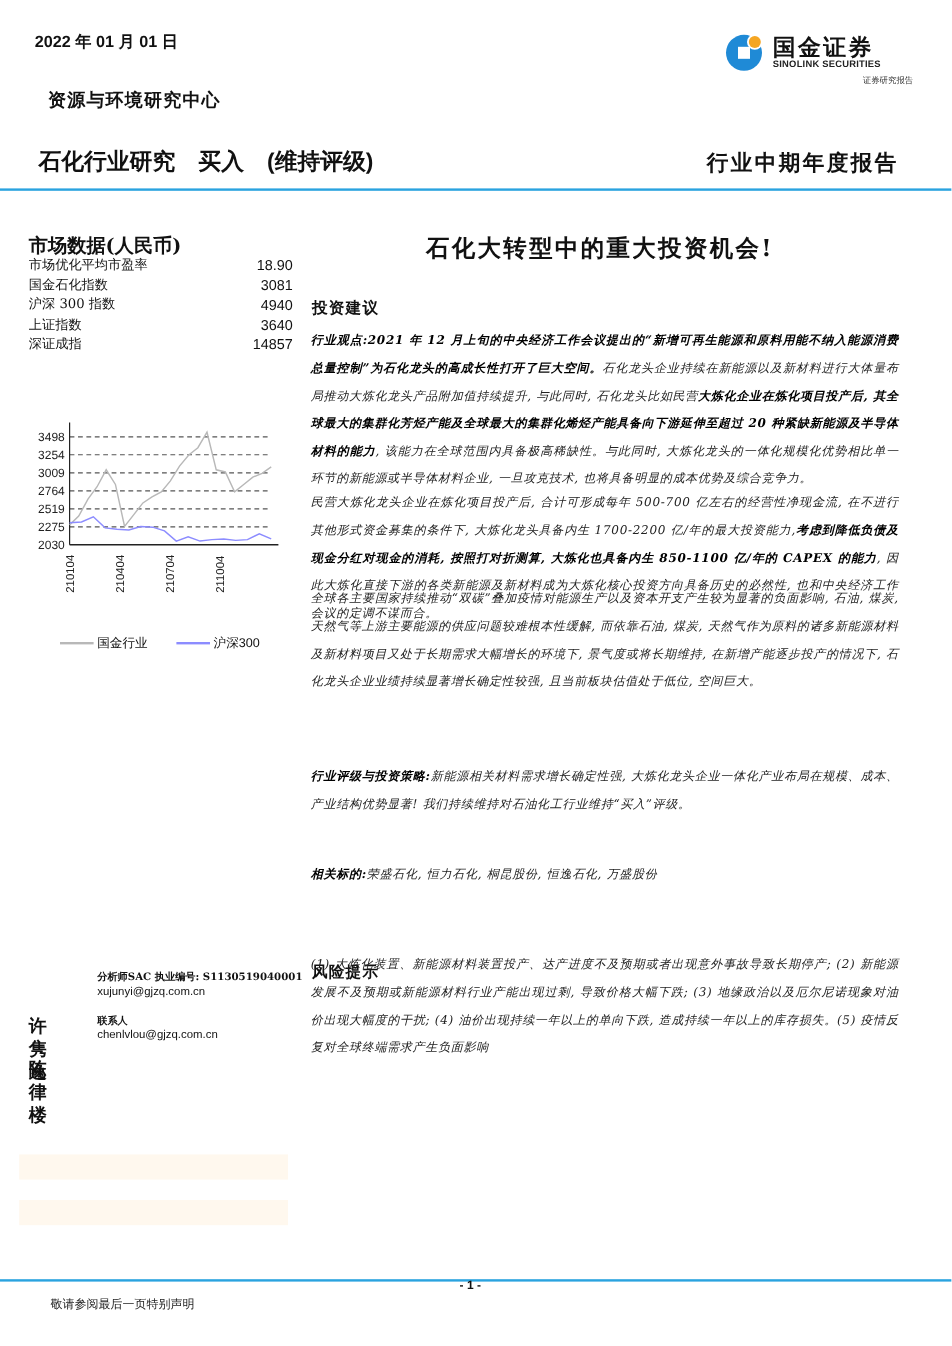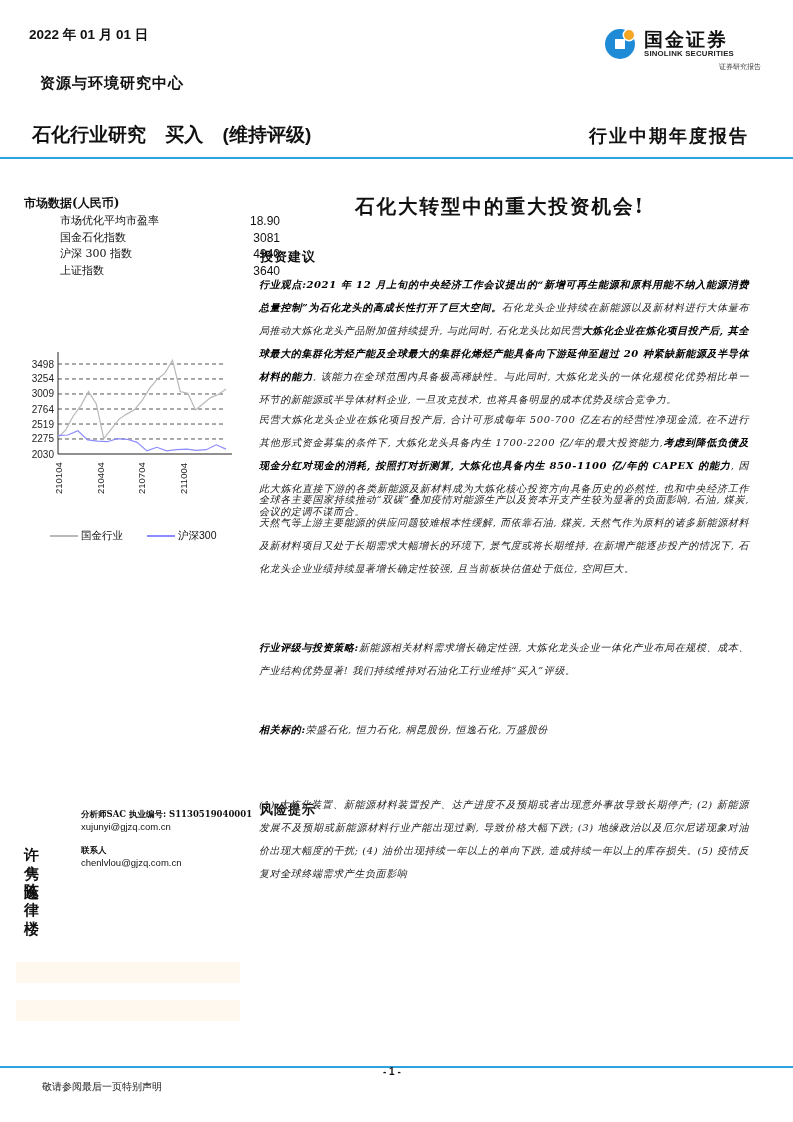--- a/index.html
+++ b/index.html
@@ -15,22 +15,22 @@
   .rule { left:0; width:793px; height:2px; background:#2aa3df; }
   .logo { left:604px; top:26px; width:160px; height:50px; }
   .logo-mark { position:absolute; left:0; top:0; width:34px; height:34px; }
   .logo-cn { position:absolute; left:40px; top:1px; font-size:19px; font-weight:bold; letter-spacing:2px; color:#111;
              font-family:"DejaVu Sans", sans-serif; }
   .logo-en { position:absolute; left:40px; top:23px; font-size:7.8px; font-weight:bold; letter-spacing:0.2px; color:#222;
              font-family:"Liberation Sans", sans-serif; }
   .logo-sub { position:absolute; left:115px; top:36px; font-size:7px; color:#333; }
 
   
-  .mkt-title { left:24px; top:195px; font-size:12px; font-weight:bold; }
-  .mkt-table { left:24px; top:213px; width:220px; font-size:11px;margin-left:36px; }
+  .mkt-title { left:24px; top:195px; font-size:16px; font-weight:bold; }
+  .mkt-table { left:24px; top:213px; width:220px; font-size:11px; }
   .mkt-row { display:flex; justify-content:space-between; height:16.5px; line-height:16.5px; }
   .mkt-row .v { font-family:"Liberation Sans", sans-serif; font-size:12px; }
 
   .chart { left:14px; top:350px; width:230px; height:190px; }
   .chart svg { overflow:visible; }
   .legend { left:50px; top:517px; font-size:10.5px; display:flex; gap:24px; align-items:center;margin-top:12px; }
   .legend .item { display:flex; align-items:center; gap:3px; }
   .legend .sw { display:inline-block; width:28px; height:1.5px; }
 
   .analyst { left:24px; font-size:13px; }
@@ -84,20 +84,24 @@
       <span>国金石化指数</span>
       <span class="v">3081</span>
     </div>
   <div class="mkt-row">
       <span>沪深 300 指数</span>
       <span class="v">4940</span>
     </div>
   <div class="mkt-row">
       <span>上证指数</span>
       <span class="v">3640</span>
+    </div>
+  <div class="mkt-row">
+      <span>深证成指</span>
+      <span class="v">14857</span>
     </div>
 </div>
 
 <div class="abs chart">
   <svg id="chart-svg" width="230" height="160">
       <text x="40" y="107.5" text-anchor="end" font-size="10" fill="#222" font-family="Liberation Sans, sans-serif">2030</text>
       <line x1="44" x2="212" y1="88.97956403269755" y2="88.97956403269755" stroke="#555" stroke-width="1" stroke-dasharray="4,3"></line>
       <text x="40" y="92.47956403269755" text-anchor="end" font-size="10" fill="#222" font-family="Liberation Sans, sans-serif">2275</text>
       <line x1="44" x2="212" y1="74.02043596730245" y2="74.02043596730245" stroke="#555" stroke-width="1" stroke-dasharray="4,3"></line>
       <text x="40" y="77.52043596730245" text-anchor="end" font-size="10" fill="#222" font-family="Liberation Sans, sans-serif">2519</text>

